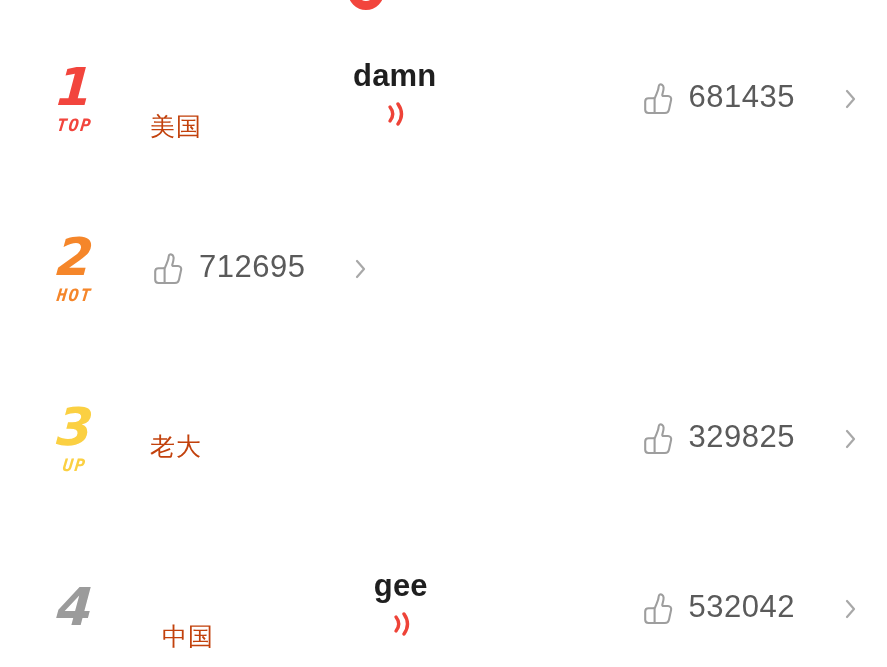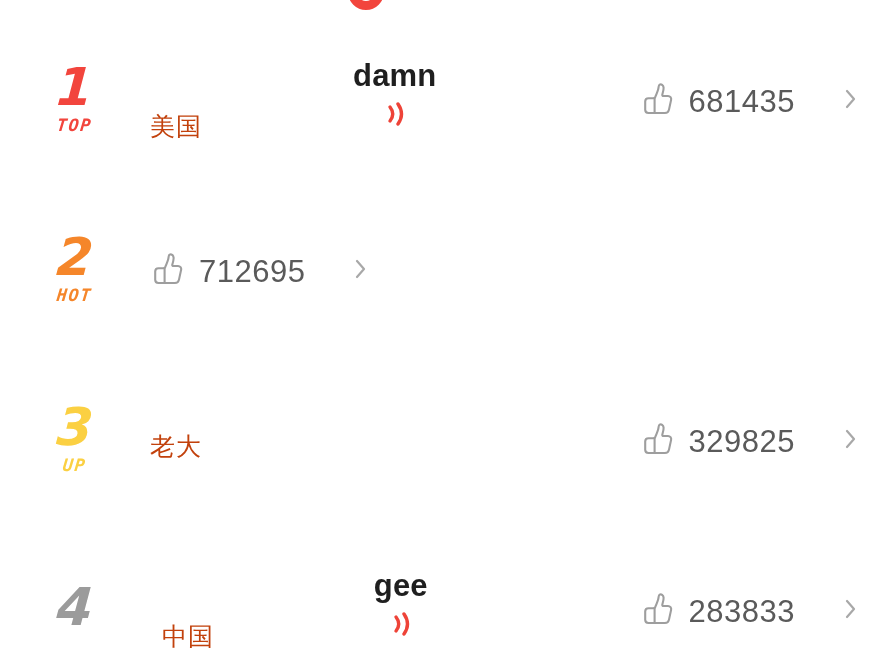--- a/index.html
+++ b/index.html
@@ -124,21 +124,21 @@
     color: #c2410c;
     margin-top: 14px;
     line-height: 1;
     letter-spacing: 1px;
   }
 
   
   .likes-col {
     flex: 0 0 auto;
     display: flex;
-    align-items: flex-end;
+    align-items: flex-start;
     gap: 13px;
     margin-right: 48px;
   }
   .thumb-icon {
     display: inline-flex;
     width: 36px;
     height: 36px;
     flex: 0 0 36px;
   }
   .like-count {
@@ -257,21 +257,21 @@
           </div>
           <div class="item-sub">中国</div>
         </div>
         <div class="likes-col">
           <span class="thumb-icon">
             <svg viewBox="0 0 36 36" width="36" height="36" aria-hidden="true">
               <path d="M13.5 32 L8.5 32 C6.6 32 5.2 30.6 5.2 28.8 L5.2 20.5 C5.2 18.7 6.6 17.3 8.5 17.3 L13.2 17.3 C14.2 17.3 15 16.6 15.4 15.7 C16.4 13.3 17.6 10.4 18.2 8.2 C18.8 6 18.4 4.4 19.6 3.7 C21.2 2.8 23.4 4.3 23.6 6.6 C23.8 8.8 22.9 11.6 22.3 13.6 C22.1 14.3 22.6 15 23.3 15 L28 15 C30.1 15 31.6 16.9 31.1 18.9 L29 28.6 C28.6 30.6 26.9 32 24.9 32 Z" fill="none" stroke="#9e9e9e" stroke-width="2.1" stroke-linejoin="round" stroke-linecap="round"></path>
               <path d="M14.6 17.6 L14.6 31.8" fill="none" stroke="#9e9e9e" stroke-width="2.1" stroke-linecap="round"></path>
             </svg>
           </span>
-          <span class="like-count">283833</span>
+          <span class="like-count">532042</span>
         </div>
         <span class="chevron-icon">
           <svg viewBox="0 0 16 28" width="16" height="28" aria-hidden="true">
             <path d="M4 6 L11 14 L4 22" fill="none" stroke="#a8a8a8" stroke-width="2.2" stroke-linecap="round" stroke-linejoin="round"></path>
           </svg>
         </span>
       </div>
     </div>
 
 </div>

